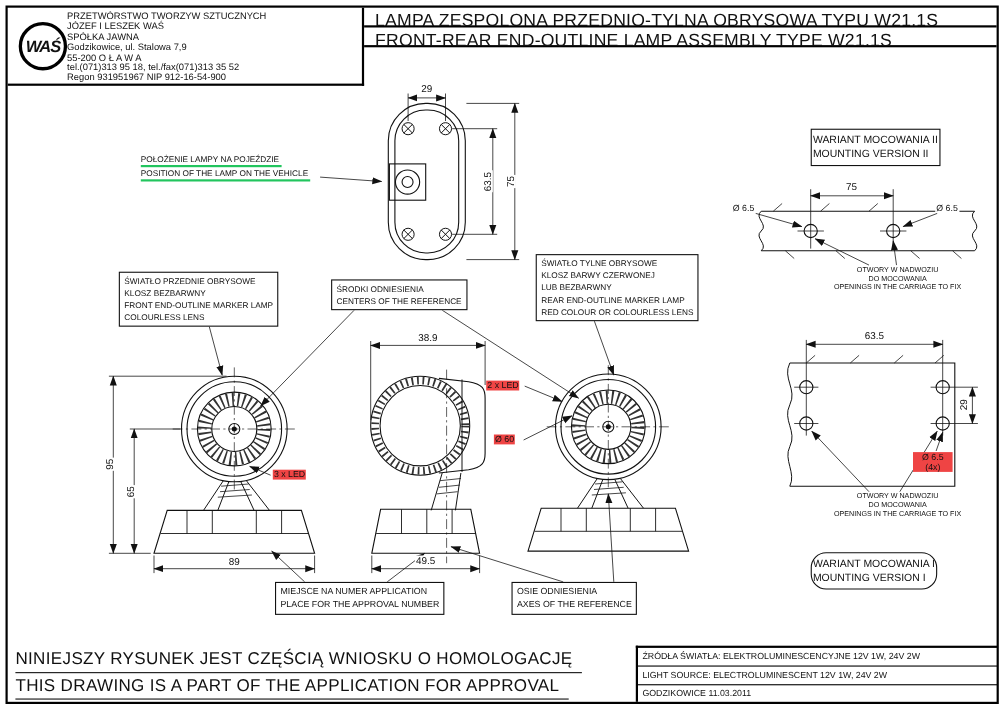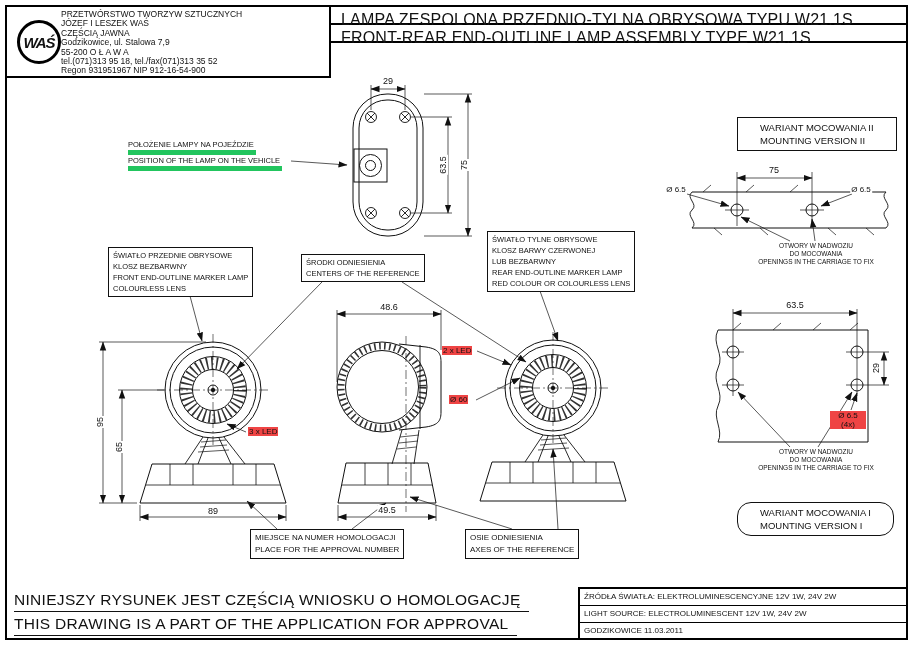--- a/index.html
+++ b/index.html
@@ -11,29 +11,29 @@
 
   .company { position:absolute; left:7px; top:7px; width:324px; height:71px; border-right:2px solid #000; border-bottom:2px solid #000; }
   .logo { position:absolute; left:10px; top:13px; width:44px; height:44px; border:3px solid #000; border-radius:50%; display:flex; align-items:center; justify-content:center; font-weight:bold; font-style:italic; font-size:15px; letter-spacing:-1px; }
   .clines { position:absolute; left:54px; right:4px; top:3px; font-size:8.5px; line-height:9.4px; white-space:nowrap; }
 
   .titleblock { position:absolute; left:331px; top:7px; width:575px; }
   .trow { height:18px; line-height:26px; border-bottom:2px solid #000; font-size:16px; padding-left:10px; white-space:nowrap; letter-spacing:0.2px; }
 
   .box { position:absolute; border:1px solid #111; background:#fff; padding:2px 4px; font-size:7.5px; line-height:11px; white-space:nowrap; }
   .box.f8 { font-size:8px; line-height:12px; }
-  .box.f95 { font-size:9.5px; line-height:13px; padding:3px 22px; }
+  .box.f95 { font-size:9.5px; line-height:13px; padding:3px 1px; }
   .note { position:absolute; text-align:center; font-size:6.5px; line-height:8px; white-space:nowrap; }
   .dim { position:absolute; font-size:9px; white-space:nowrap; transform:translate(-50%,-50%); background:#fff; padding:0 1px; }
   .dim.rot { transform:translate(-50%,-50%) rotate(-90deg); }
   .dim.f8 { font-size:8px; }
   .tag { position:absolute; font-size:8px; white-space:nowrap; background:#ef4444; padding:0 1px; }
   .tag.c { text-align:center; line-height:9px; }
   .ulab { position:absolute; font-size:7.5px; line-height:11px; }
-  .ulab .ln { border-bottom:5px solid #22c55e; white-space:nowrap; width:fit-content; padding-right:2px; }
+  .ulab .ln { border-bottom:2px solid #22c55e; white-space:nowrap; width:fit-content; padding-right:2px; }
 
   .disclaimer { position:absolute; left:14px; top:588px; font-size:15.5px; line-height:23px; letter-spacing:0.3px; }
   .disclaimer .ln { border-bottom:1.5px solid #111; white-space:nowrap; width:fit-content; padding-right:8px; }
 
   .srcbox { position:absolute; left:578px; top:587px; width:329px; height:51px; border-left:2px solid #000; border-top:2px solid #000; font-size:8px; }
   .srow { height:17px; line-height:16px; border-bottom:1px solid #000; padding-left:4px; white-space:nowrap; }
   .srow.short { width:fit-content; padding-right:30px; }
 </style>
 </head>
 <body>
@@ -194,21 +194,21 @@
     </g>
   </svg>
 
   <div class="company">
     <div class="logo">
         <span>WAŚ</span>
       </div>
     <div class="clines">
       <div>PRZETWÓRSTWO TWORZYW SZTUCZNYCH</div>
       <div>JÓZEF I LESZEK WAŚ</div>
-      <div>CZĘŚCIĄ JAWNA</div>
+      <div>SPÓŁKA JAWNA</div>
       <div>Godzikowice, ul. Stalowa 7,9</div>
       <div>55-200  O Ł A W A</div>
       <div>tel.(071)313 95 18, tel./fax(071)313 35 52</div>
       <div>Regon 931951967 NIP 912-16-54-900</div>
     </div>
   </div>
 
   <div class="titleblock">
     <div class="trow">LAMPA ZESPOLONA PRZEDNIO-TYLNA OBRYSOWA TYPU W21.1S</div>
     <div class="trow">FRONT-REAR END-OUTLINE LAMP ASSEMBLY TYPE W21.1S</div>
@@ -233,21 +233,21 @@
 
   <div class="box" style="left:487px; top:231px;">
     <div>ŚWIATŁO TYLNE OBRYSOWE</div>
     <div>KLOSZ BARWY CZERWONEJ</div>
     <div>LUB BEZBARWNY</div>
     <div>REAR END-OUTLINE MARKER LAMP</div>
     <div>RED COLOUR OR COLOURLESS LENS</div>
   </div>
 
   <div class="box f8" style="left:250px; top:529px;">
-    <div>MIEJSCE NA NUMER HOMOLOGACJI</div>
+    <div>MIEJSCE NA NUMER APPLICATION</div>
     <div>PLACE FOR THE APPROVAL NUMBER</div>
   </div>
 
   <div class="box f8" style="left:465px; top:529px;">
     <div>OSIE ODNIESIENIA</div>
     <div>AXES OF THE REFERENCE</div>
   </div>
 
   <div class="box f95" style="left:737px; top:117px;">
     <div>WARIANT MOCOWANIA II</div>
@@ -281,21 +281,21 @@
   </div>
 
   <div class="dim" style="left:388px; top:81px;">29</div>
   <div class="dim rot" style="left:443px; top:165px;">63.5</div>
   <div class="dim rot" style="left:464px; top:165px;">75</div>
 
   <div class="dim rot" style="left:100px; top:422px;">95</div>
   <div class="dim rot" style="left:119px; top:447px;">65</div>
   <div class="dim" style="left:213px; top:511px;">89</div>
 
-  <div class="dim" style="left:389px; top:307px;">48.6</div>
+  <div class="dim" style="left:389px; top:307px;">38.9</div>
   <div class="dim" style="left:387px; top:510px;">49.5</div>
 
   <div class="dim" style="left:774px; top:170px;">75</div>
   <div class="dim f8" style="left:676px; top:189px;">Ø 6.5</div>
   <div class="dim f8" style="left:861px; top:189px;">Ø 6.5</div>
 
   <div class="dim" style="left:795px; top:305px;">63.5</div>
   <div class="dim rot" style="left:876px; top:368px;">29</div>
 
   <div class="disclaimer">

